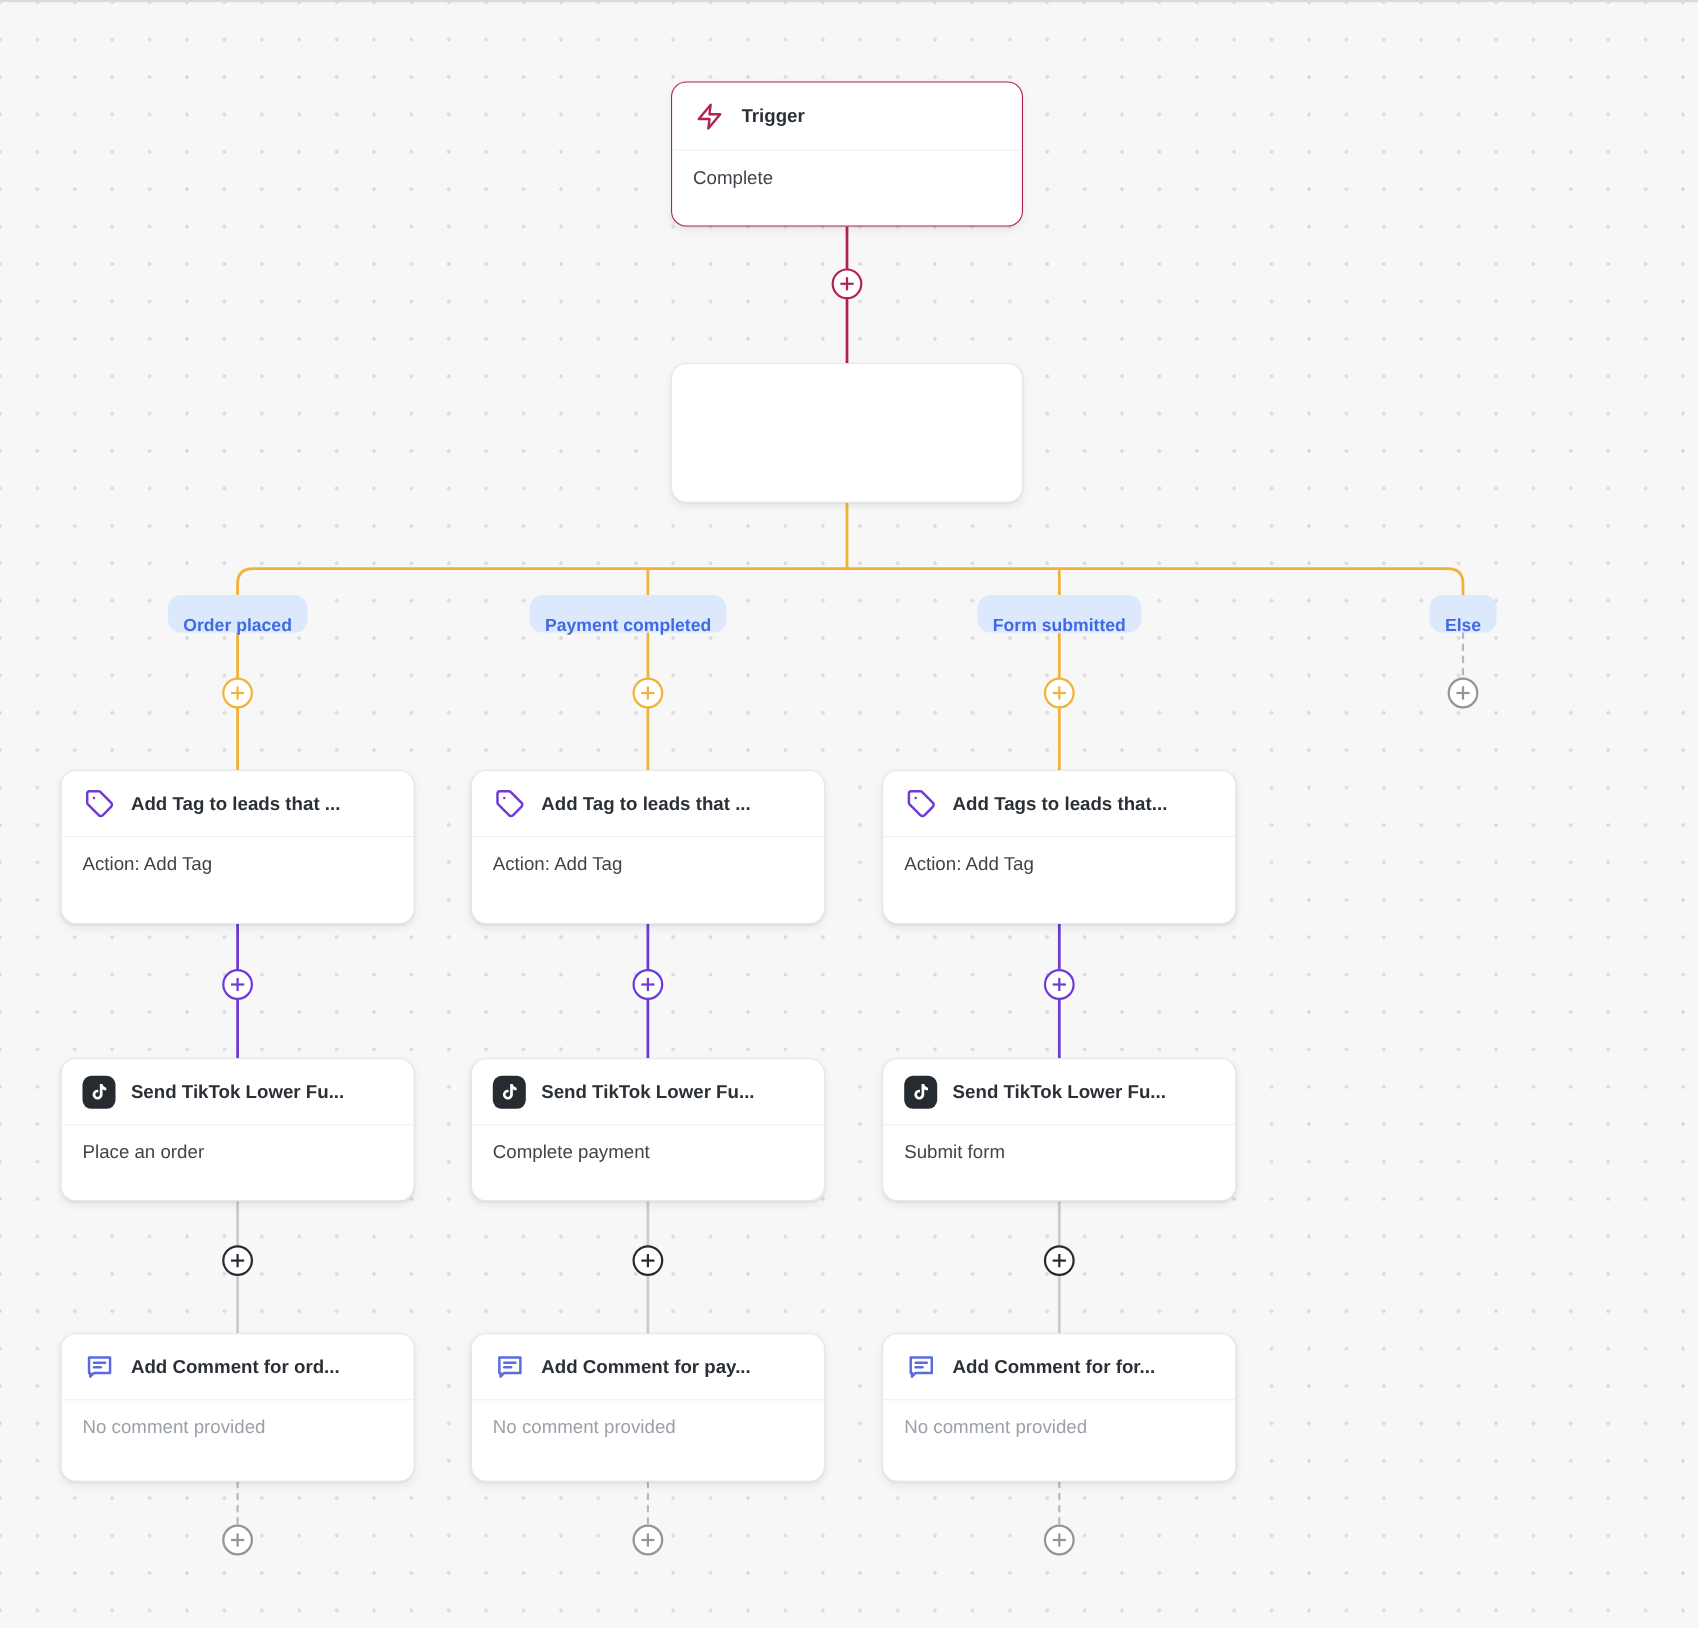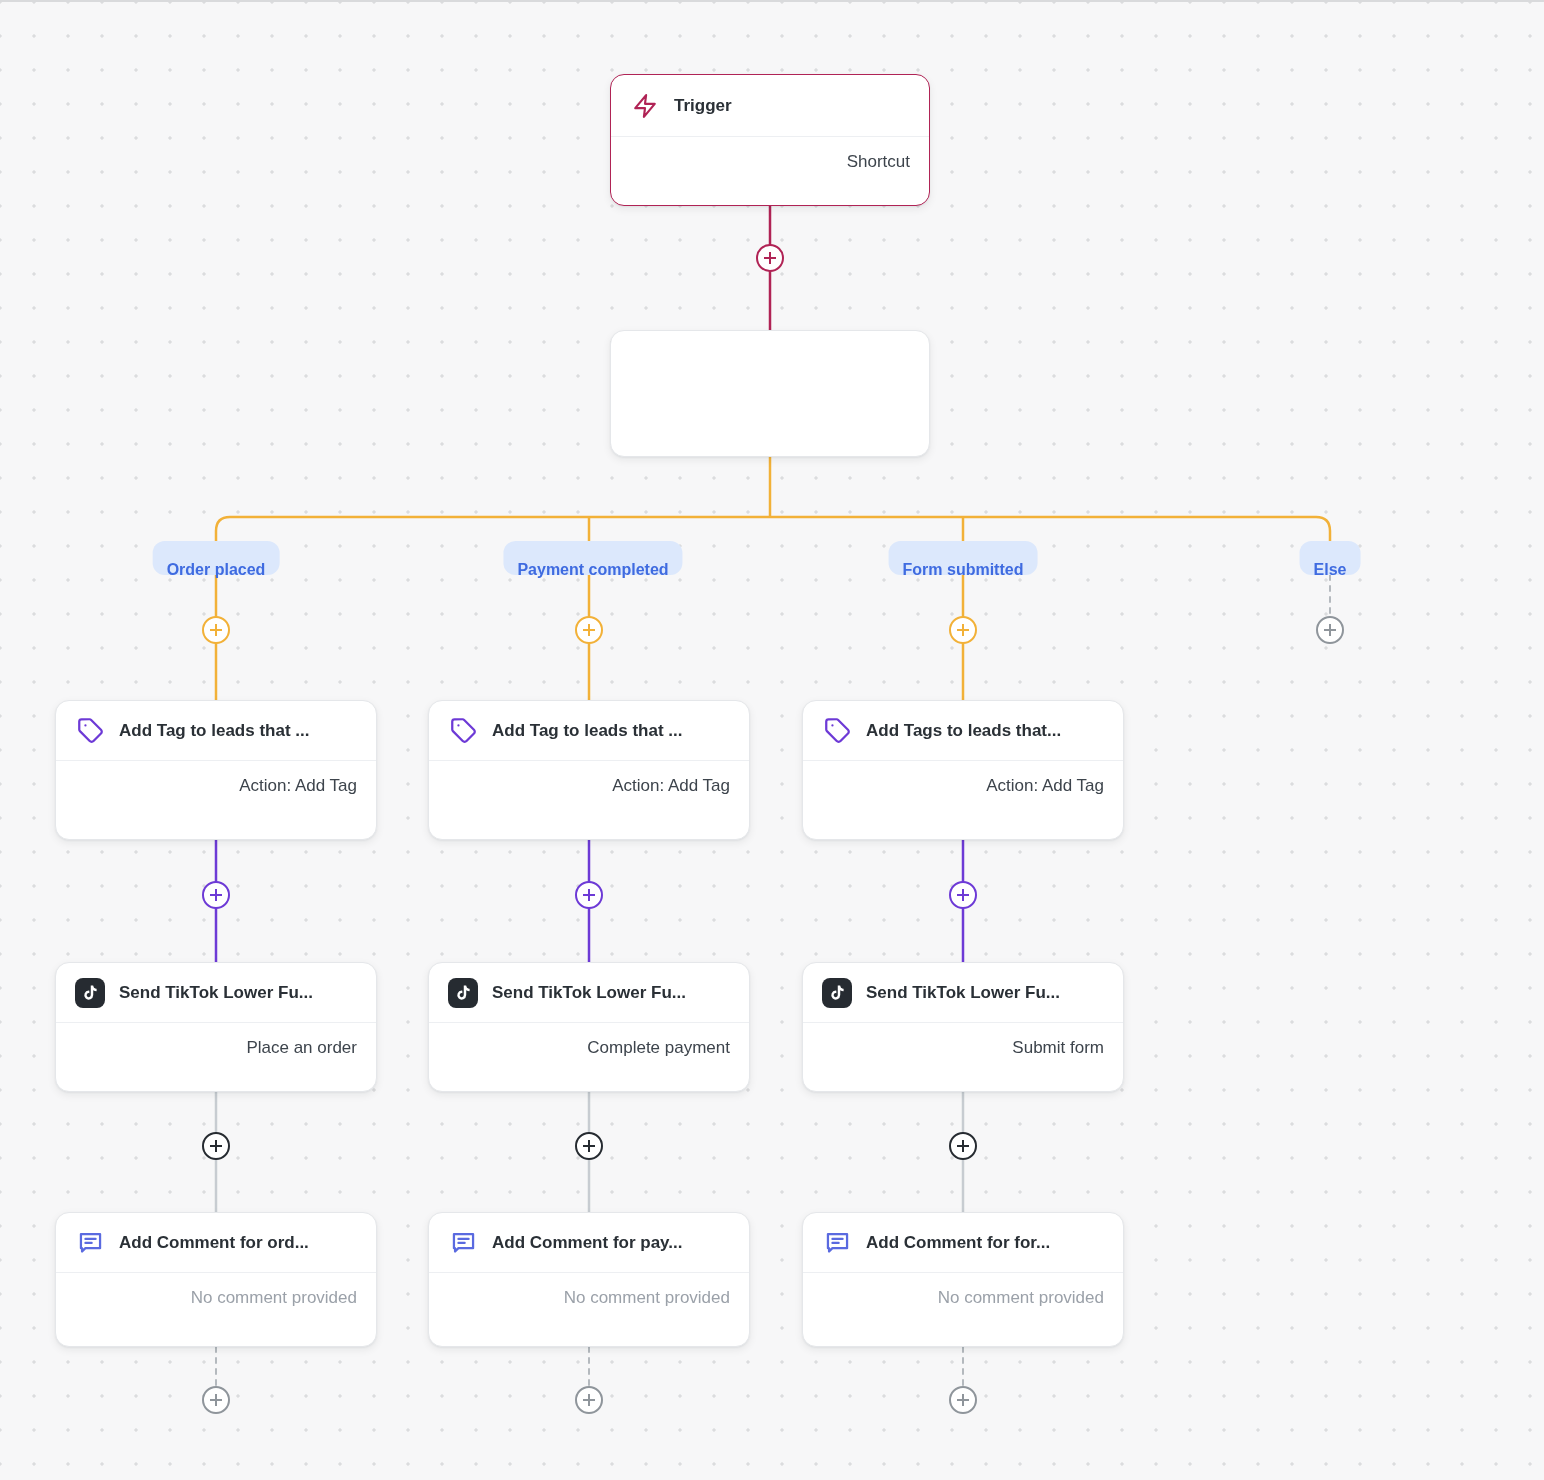--- a/index.html
+++ b/index.html
@@ -13,21 +13,21 @@
   body{font-family:"Liberation Sans",sans-serif;}
   .canvas{
     position:relative;width:1544px;height:1480px;
     background:radial-gradient(circle,#dbdcde 1.5px,transparent 1.7px) 17px 19px / 34px 34px,#f7f7f8;
   }
   .top-edge{position:absolute;top:0;left:0;right:0;height:2px;background:#d9dadc;z-index:3;}
   svg.wires{position:absolute;left:0;top:0;z-index:0;}
   .node{
     position:absolute;background:#fff;border:1px solid var(--nodeBorder);border-radius:14px;
     box-shadow:0 1px 2px rgba(20,24,31,.05),0 3px 8px rgba(20,24,31,.07);
-    z-index:1;display:flex;flex-direction:column;text-align:right;
+    z-index:1;display:flex;flex-direction:column;
   }
   .node.trigger{border:1.5px solid var(--crimson);}
   .node-header{display:flex;align-items:center;gap:14px;padding:0 19px;height:60px;border-bottom:1px solid #edeff2;flex:none;}
   .node.trigger .node-header{height:62px;}
   .node-title{font-size:17px;font-weight:600;color:var(--titleText);white-space:nowrap;overflow:hidden;}
   .node-body{padding:15px 19px;font-size:17px;color:var(--bodyText);}
   .node-body.muted{color:var(--mutedText);}
   .nicon{width:30px;height:30px;flex:none;display:flex;align-items:center;justify-content:center;}
   .tiktok-badge{width:30px;height:30px;background:var(--dark);border-radius:8px;display:flex;align-items:center;justify-content:center;flex:none;}
   .pill{
@@ -74,30 +74,30 @@
 
   <div class="node trigger" style="left:610px;top:74px;width:320px;height:132px">
     <div class="node-header">
       <span class="nicon">
         <svg width="26" height="26" viewBox="0 0 24 24" fill="none" stroke="var(--crimson)" stroke-width="2" stroke-linejoin="round" stroke-linecap="round">
           <path d="M13 2 L3 14 L12 14 L11 22 L21 10 L12 10 Z"></path>
         </svg>
       </span>
       <span class="node-title">Trigger</span>
     </div>
-    <div class="node-body">Shortcut</div>
+    <div class="node-body">Complete</div>
   </div>
 
   <div class="plus c-crimson" style="left:756px;top:244px"></div>
 
   <div class="node" style="left:610px;top:330px;width:320px;height:127px">
   </div>
 
   <div class="pill" style="left:216px;top:541px">Order placed</div>
-  <div class="pill" style="left:593px;top:541px">Payment completed</div>
+  <div class="pill" style="left:571px;top:541px">Payment completed</div>
   <div class="pill" style="left:963px;top:541px">Form submitted</div>
   <div class="pill" style="left:1330px;top:541px">Else</div>
 
   <div class="plus c-orange" style="left:202px;top:616px"></div>
   <div class="plus c-orange" style="left:575px;top:616px"></div>
   <div class="plus c-orange" style="left:949px;top:616px"></div>
   <div class="plus c-gray" style="left:1316px;top:616px"></div>
 
   <div class="node" style="left:55px;top:700px;width:322px;height:140px">
     <div class="node-header">

